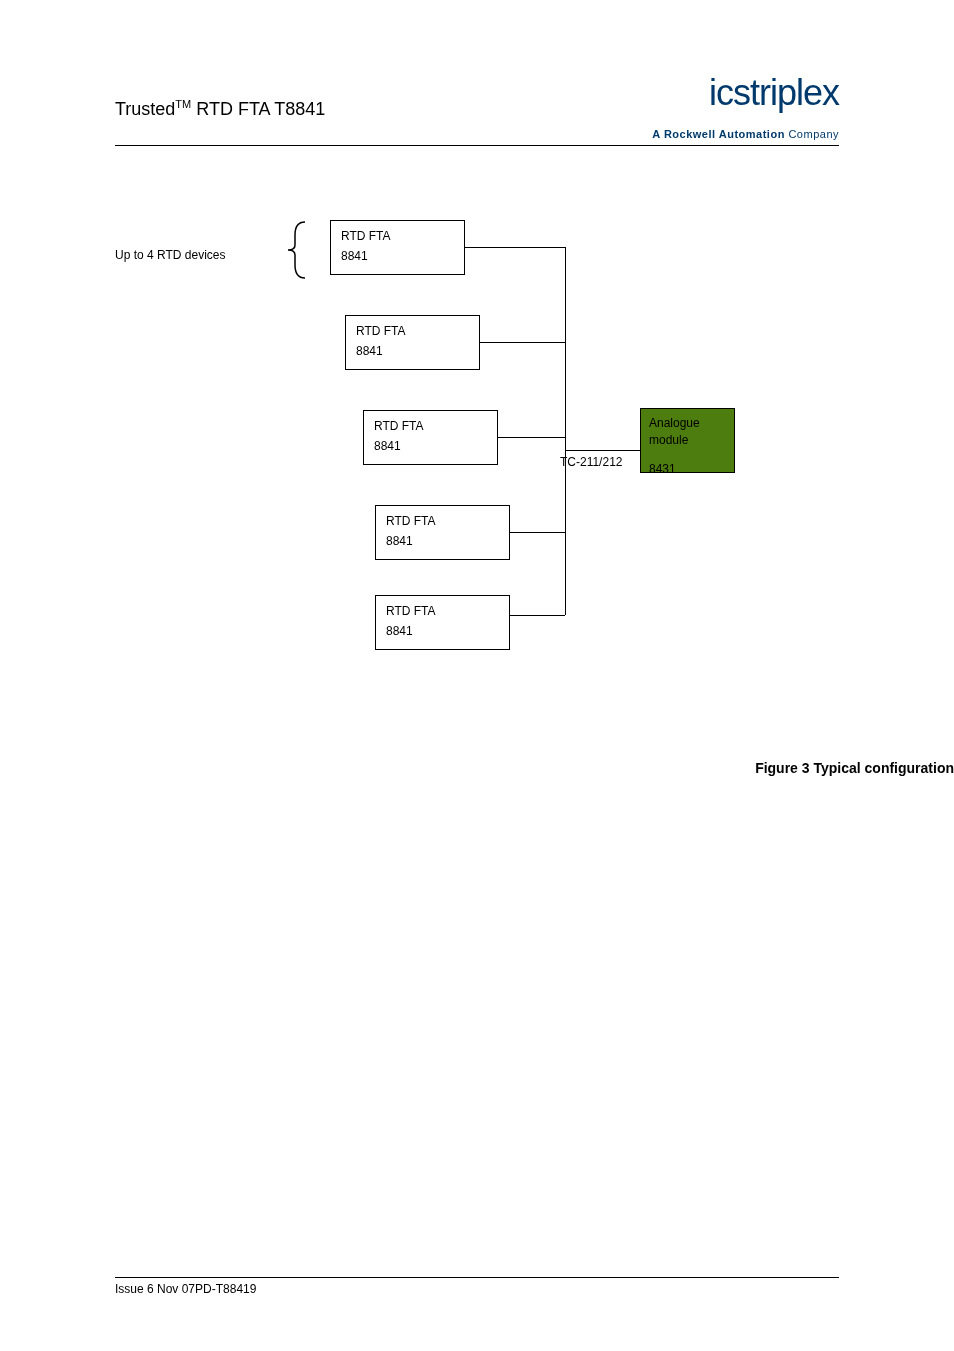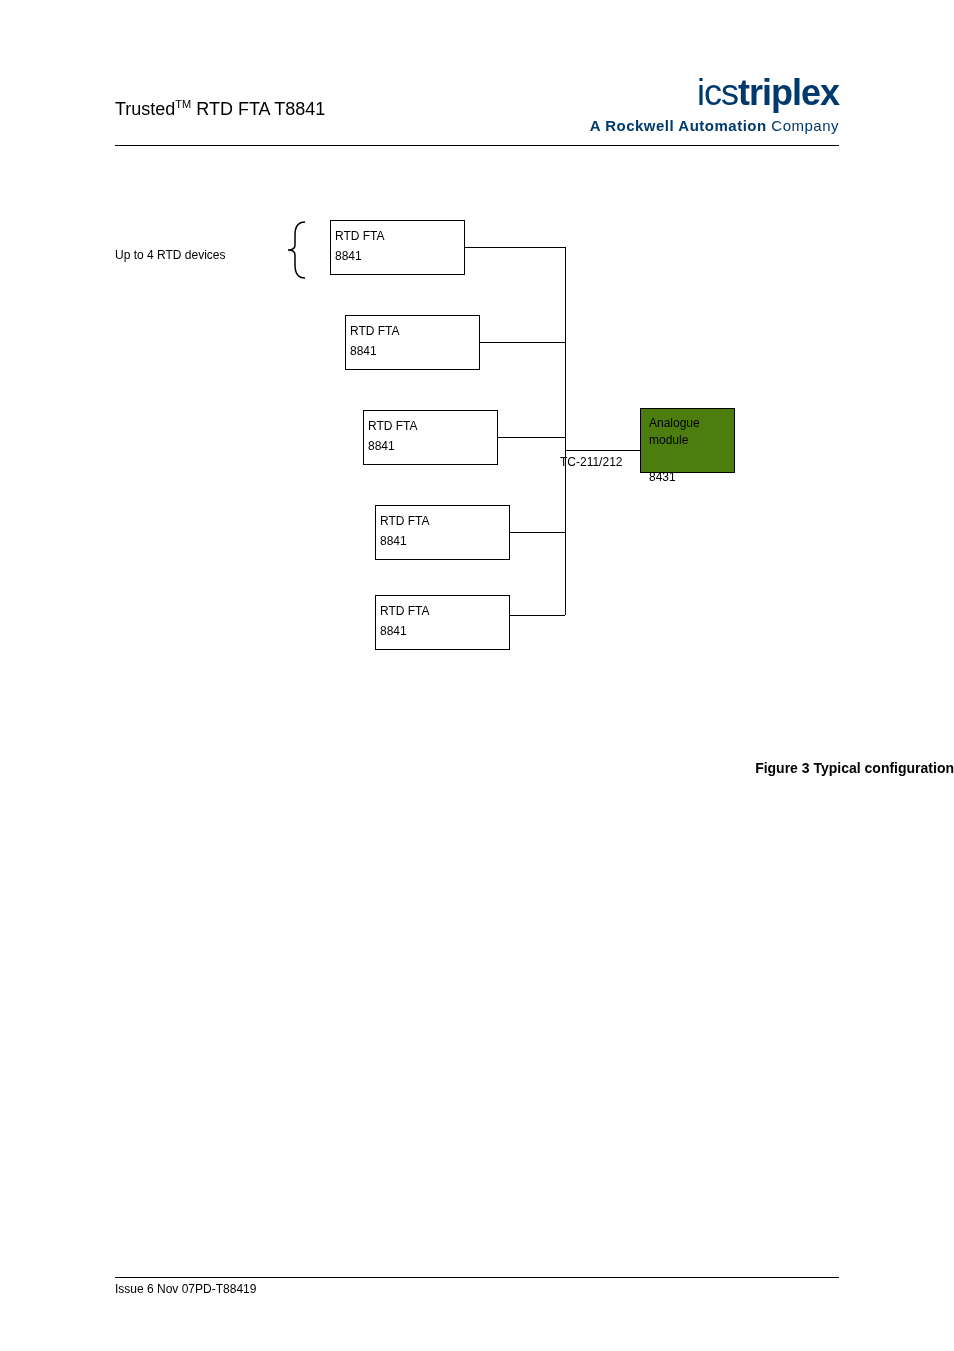--- a/index.html
+++ b/index.html
@@ -52,28 +52,28 @@
       font-weight: 400;
       letter-spacing: -1px;
       color: #003a6c;
       line-height: 1;
     }
     .logo-ics {
       font-weight: 400;
       color: #003a6c;
     }
     .logo-triplex {
+      font-weight: 400;
+      color: #003a6c;
+    }
+    .logo-sub {
+      font-size: 11px;
+      color: #003a6c;
       font-weight: 700;
-      color: #003a6c;
-    }
-    .logo-sub {
-      font-size: 15px;
-      color: #003a6c;
-      font-weight: 700;
-      margin-top: 6px;
+      margin-top: 17px;
       letter-spacing: 0.5px;
     }
     .logo-sub .company {
       font-weight: 400;
     }
     .diagram {
       position: absolute;
       top: 200px;
       left: 115px;
       right: 115px;
@@ -90,21 +90,21 @@
       left: 165px;
       top: 20px;
       width: 30px;
       height: 60px;
     }
     .rtd-box {
       position: absolute;
       width: 135px;
       height: 55px;
       border: 1px solid #000;
-      padding: 8px 4px;
+      padding: 8px 10px;
       font-size: 12px;
       background: #fff;
     }
     .rtd-box .line1 {
       display: block;
       margin-bottom: 6px;
     }
     .connector-h {
       position: absolute;
       height: 1px;
@@ -209,21 +209,21 @@
 
   <div class="connector-v" style="left:450px; top:47px; height:368px;"></div>
 
   <div class="connector-h" style="left:450px; top:250px; width:75px;"></div>
 
   <div class="tc-label" style="left:445px; top:255px;">TC-211/212</div>
 
   <div class="analogue-box" style="left:525px; top:208px;">
     <div>Analogue</div>
     <div>module</div>
-    <div style="margin-top:20px;">8431</div>
+    <div style="margin-top:12px;">8431</div>
   </div>
 </div>
 
 <div class="figure-caption">Figure 3 Typical configuration</div>
 
 <div class="footer">
   <hr class="footer-rule">
   <div class="footer-row">
     <span>Issue 6 Nov 07</span>
     <span>PD-T8841</span>

